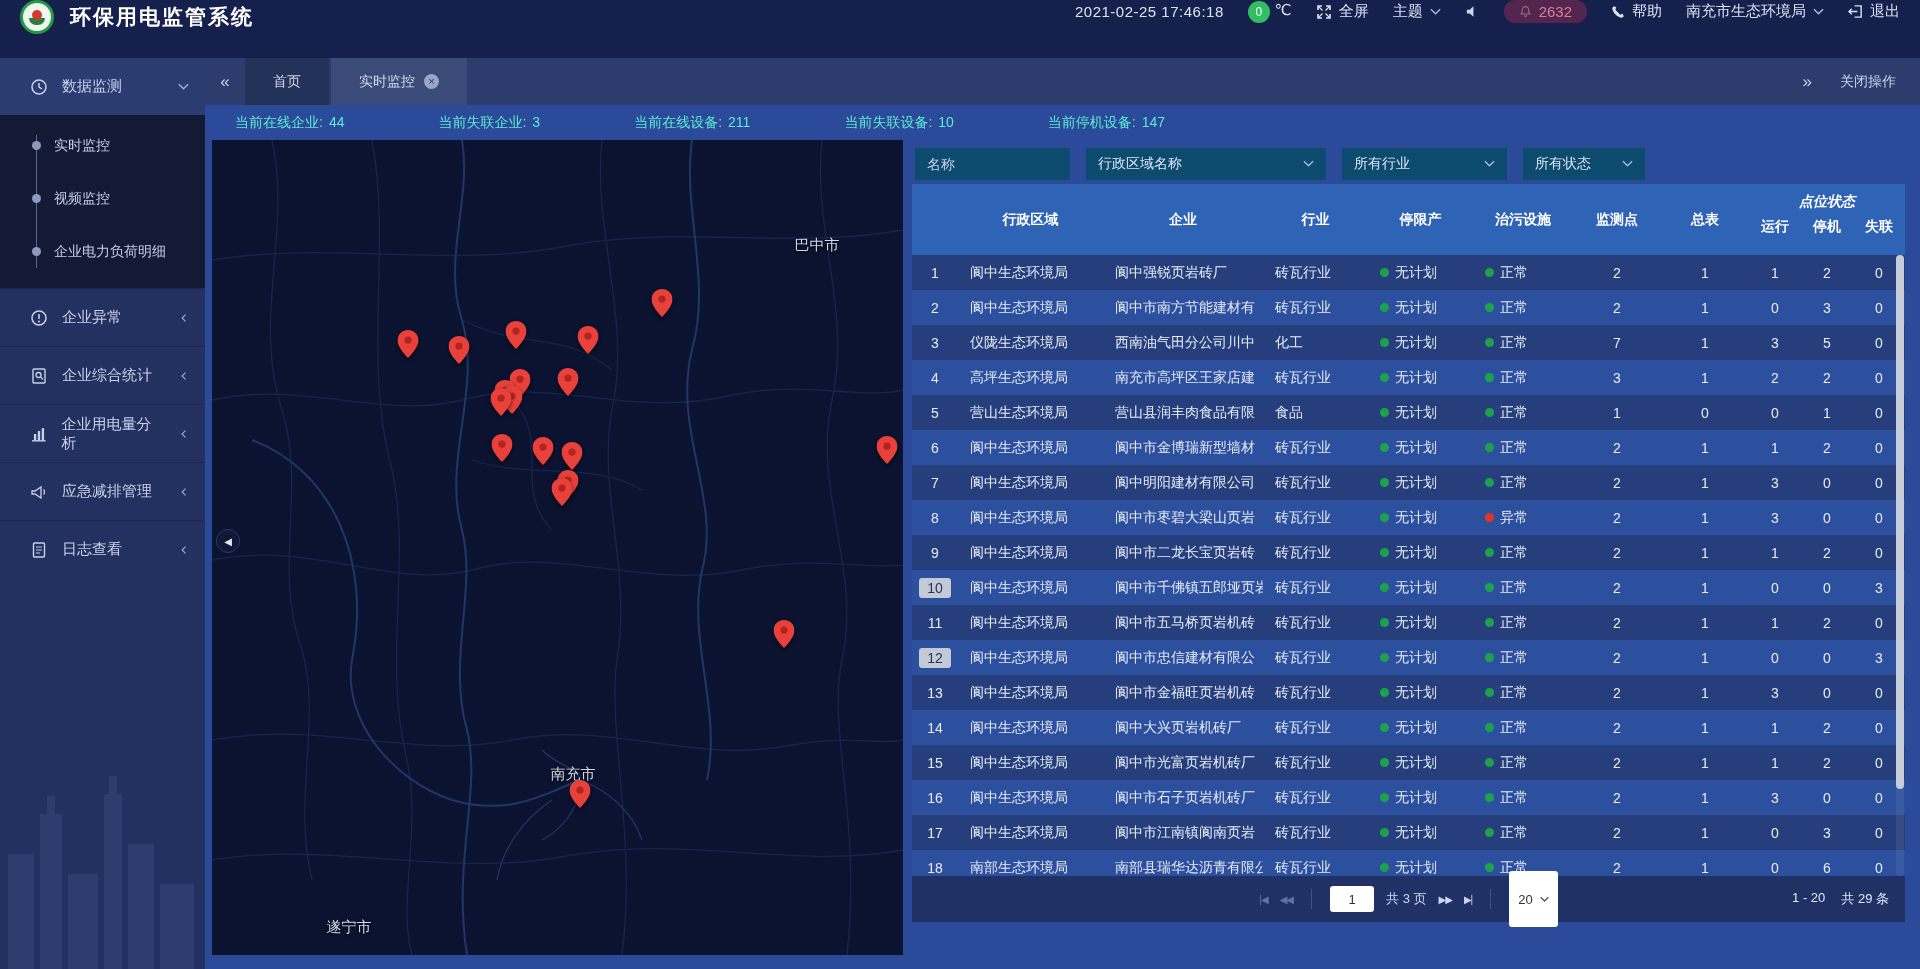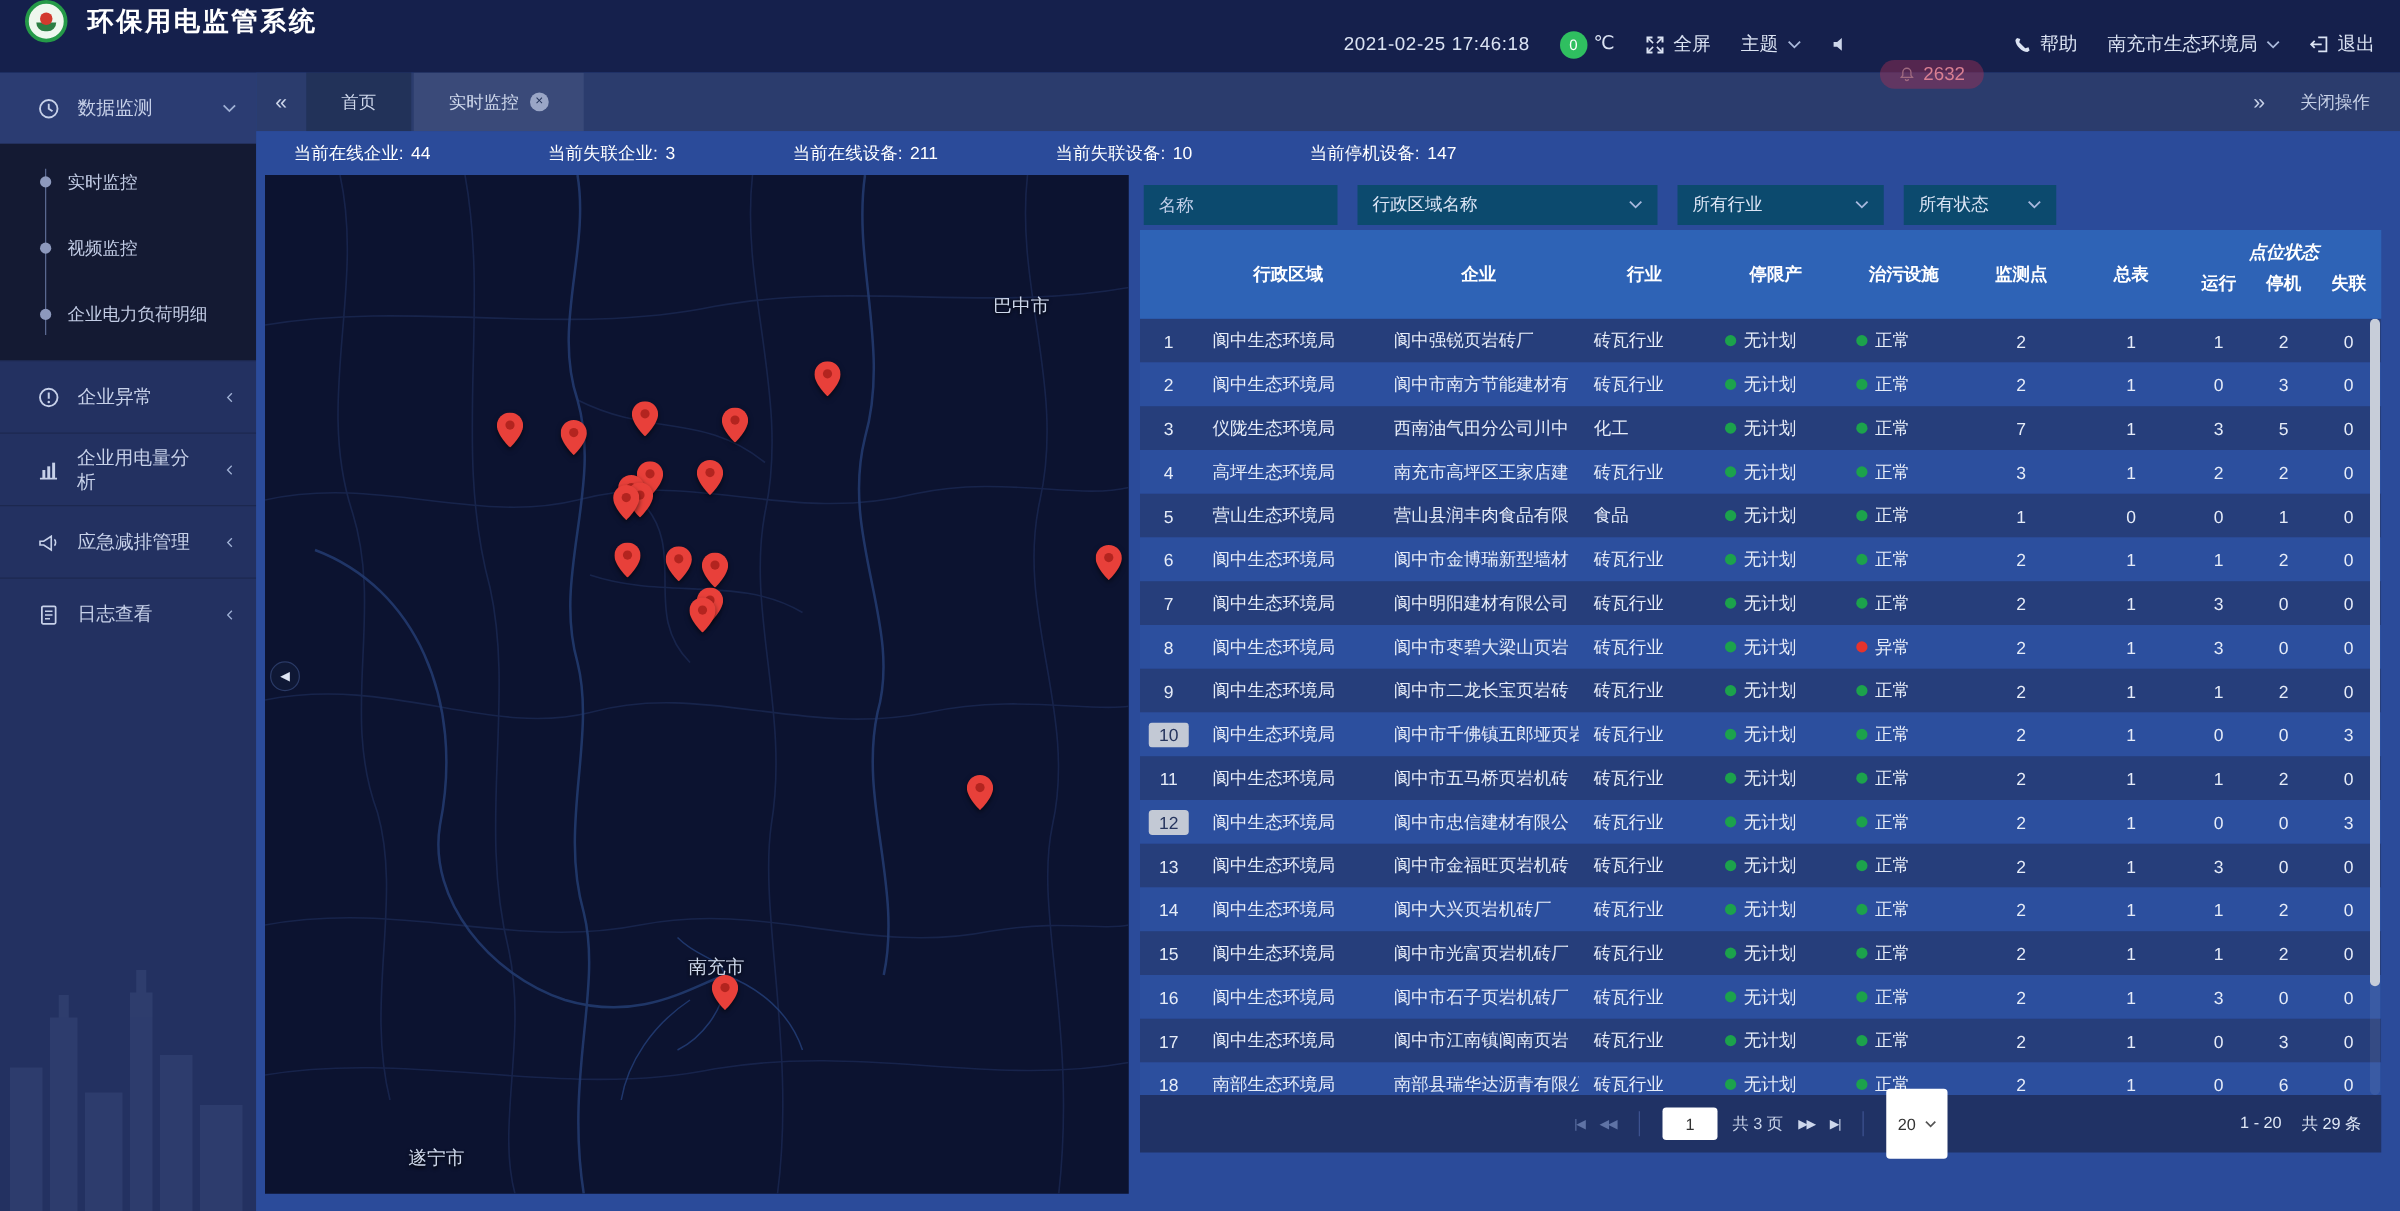--- a/index.html
+++ b/index.html
@@ -14,21 +14,21 @@
   .logo::after{content:"";position:absolute;left:9px;top:7px;width:10px;height:10px;background:#d23a2e;border-radius:50%;}
   .logo::before{content:"";position:absolute;left:6px;top:15px;width:16px;height:7px;background:#2c7d43;border-radius:0 0 8px 8px;}
   .app-title{margin:0 0 0 16px;font-size:21px;color:#ffffff;letter-spacing:2px;font-weight:bold;}
   .top-right{display:flex;align-items:center;gap:24px;color:#dbe3f3;font-size:15px;}
   .top-item{display:flex;align-items:center;gap:7px;cursor:pointer;white-space:nowrap;}
   .datetime{letter-spacing:.5px;}
   .temp-wrap{display:flex;align-items:flex-start;gap:5px;}
   .temp-badge{width:22px;height:22px;border-radius:50%;background:#2fbf60;color:#fff;font-size:12px;
     display:flex;align-items:center;justify-content:center;}
   .alarm-pill{display:flex;align-items:center;gap:7px;background:rgba(171,47,84,.42);border-radius:13px;
-    padding:3px 15px;color:#d97f92;cursor:pointer;margin-top:48px;}
+    padding:3px 15px;color:#d97f92;cursor:pointer;}
   .alarm-pill .icon{color:#a06a80;}
   .icon{display:inline-flex;width:16px;height:16px;}
   .icon svg{width:100%;height:100%;}
   .chev-s{width:11px;height:8px;display:inline-flex;color:#a9b8db;}
   .chev-s svg{width:100%;height:100%;}
 
   
   .sidebar{position:absolute;left:0;top:58px;bottom:0;width:205px;background:#233161;color:#c7d1e9;overflow:hidden;}
   .side-head{height:57px;display:flex;align-items:center;gap:14px;padding:0 16px 0 30px;font-size:15px;cursor:pointer;}
   .side-head .icon{width:18px;height:18px;color:#c7d1e9;}
@@ -50,21 +50,21 @@
   .tab{height:47px;display:flex;align-items:center;padding:0 28px;font-size:14px;background:#223259;
     margin-right:2px;color:#cfd8ec;cursor:pointer;}
   .tab.active{background:#3a4a79;}
   .tab-close{width:15px;height:15px;border-radius:50%;background:#9aa6c6;color:#223259;font-size:11px;
     line-height:15px;text-align:center;margin-left:9px;cursor:pointer;}
   .tab-right{margin-left:auto;display:flex;align-items:center;gap:28px;padding-right:24px;font-size:14px;}
   .tab-right .arr{font-size:17px;cursor:pointer;}
 
   
   .content{position:absolute;left:205px;top:105px;right:0;bottom:0;background:#2b4b9a;}
-  .stats{height:35px;display:flex;align-items:center;gap:94px;padding-left:30px;color:#ffffff;font-size:14px;}
+  .stats{height:35px;display:flex;align-items:center;gap:94px;padding-left:30px;color:#5eead4;font-size:14px;}
   .stat b{font-weight:normal;margin-left:6px;}
 
   
   .map-panel{position:absolute;left:7px;top:35px;width:691px;height:815px;background:#0c1330;overflow:hidden;}
   .map-panel svg.roads{position:absolute;left:0;top:0;}
   .city{position:absolute;color:#cfd9ec;font-size:15px;transform:translate(-50%,-50%);text-shadow:0 1px 3px #000;white-space:nowrap;}
   .pin{position:absolute;width:21px;height:28px;transform:translate(-50%,-100%);cursor:pointer;
     filter:drop-shadow(0 2px 2px rgba(0,0,0,.55));}
   .pin svg{width:100%;height:100%;}
   .map-collapse{position:absolute;left:4px;top:389px;width:24px;height:24px;border-radius:50%;background:#0f1835;
@@ -230,20 +230,37 @@
               <svg viewBox="0 0 8 12">
                 <path d="M7 1L2 6l5 5" fill="none" stroke="currentColor" stroke-width="1.6"></path>
               </svg>
             </span>
           </div>
         </div>
         <div class="side-sec">
           <div class="side-head">
             <span class="icon ">
               <svg viewBox="0 0 18 18">
+                <rect x="3" y="2" width="12" height="14" rx="1" fill="none" stroke="currentColor" stroke-width="1.4"></rect>
+                <circle cx="8.5" cy="8" r="2.5" fill="none" stroke="currentColor" stroke-width="1.3"></circle>
+                <path d="M10.5 10l2.5 2.5" stroke="currentColor" stroke-width="1.3"></path>
+              </svg>
+            </span>
+            <span>企业综合统计</span>
+            <span class="chev chev-s">
+              <svg viewBox="0 0 8 12">
+                <path d="M7 1L2 6l5 5" fill="none" stroke="currentColor" stroke-width="1.6"></path>
+              </svg>
+            </span>
+          </div>
+        </div>
+        <div class="side-sec">
+          <div class="side-head">
+            <span class="icon ">
+              <svg viewBox="0 0 18 18">
                 <path d="M2 16h14" stroke="currentColor" stroke-width="1.4"></path>
                 <rect x="4" y="9" width="2.4" height="7" fill="currentColor"></rect>
                 <rect x="8" y="6" width="2.4" height="10" fill="currentColor"></rect>
                 <rect x="12" y="3" width="2.4" height="13" fill="currentColor"></rect>
               </svg>
             </span>
             <span>企业用电量分析</span>
             <span class="chev chev-s">
               <svg viewBox="0 0 8 12">
                 <path d="M7 1L2 6l5 5" fill="none" stroke="currentColor" stroke-width="1.6"></path>

